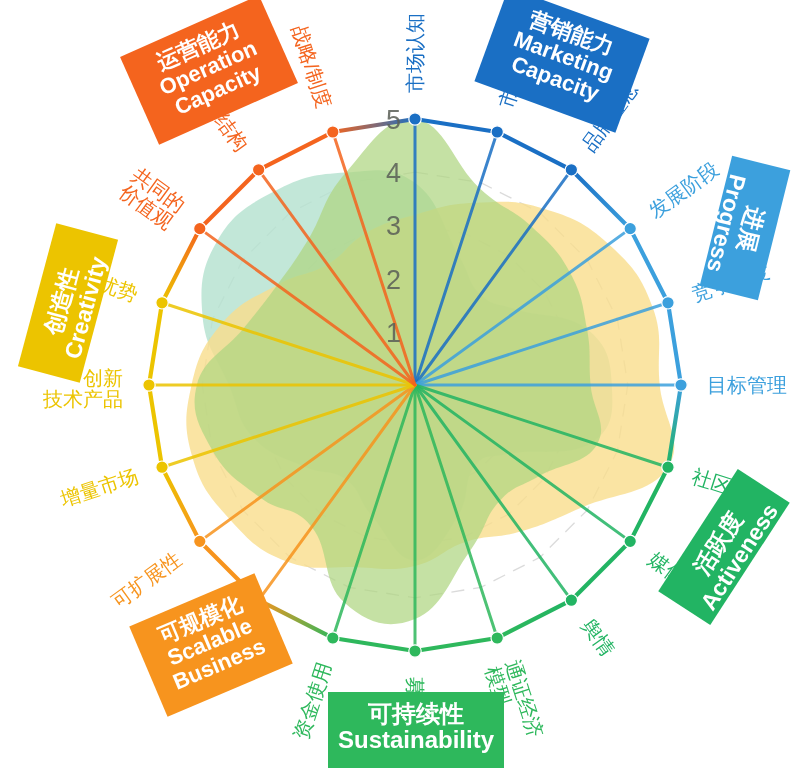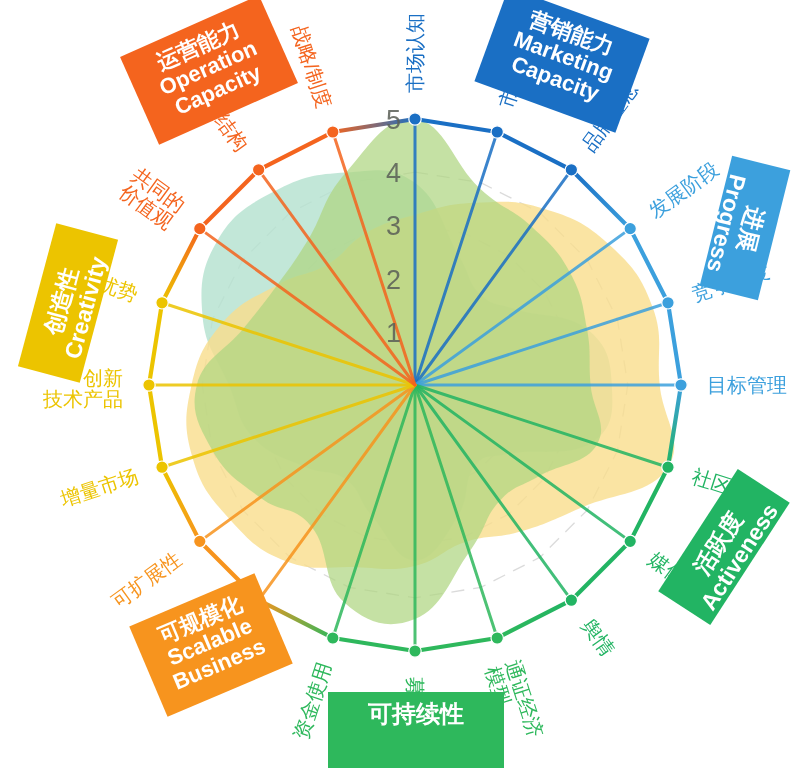--- a/index.html
+++ b/index.html
@@ -286,20 +286,21 @@
     <span class="en">Progress</span>
   </div>
 
   <div class="catbox" style="left:651px;top:516px;width:146px;height:62px;padding:12px 6px;background:#22b463;font-size:23px;transform:rotate(-57deg);">
     <span class="cn">活跃度</span>
     <span class="en">Activeness</span>
   </div>
 
   <div class="catbox" style="left:328px;top:692px;width:176px;height:80px;padding:9px 6px;background:#2eb85c;font-size:24px;transform:rotate(0deg);">
     <span class="cn">可持续性</span>
+    <span class="en">Sustainability</span>
   </div>
 
   <div class="catbox" style="left:143px;top:596px;width:136px;height:98px;padding:10px 6px;background:#f7941e;font-size:22px;transform:rotate(-23deg);">
     <span class="cn">可规模化</span>
     <span class="en">Scalable</span>
     <span class="en">Business</span>
   </div>
 
   <div class="catbox" style="left:-6px;top:271px;width:148px;height:64px;padding:13px 6px;background:#ecc400;font-size:23px;transform:rotate(-75deg);">
     <span class="cn">创造性</span>

